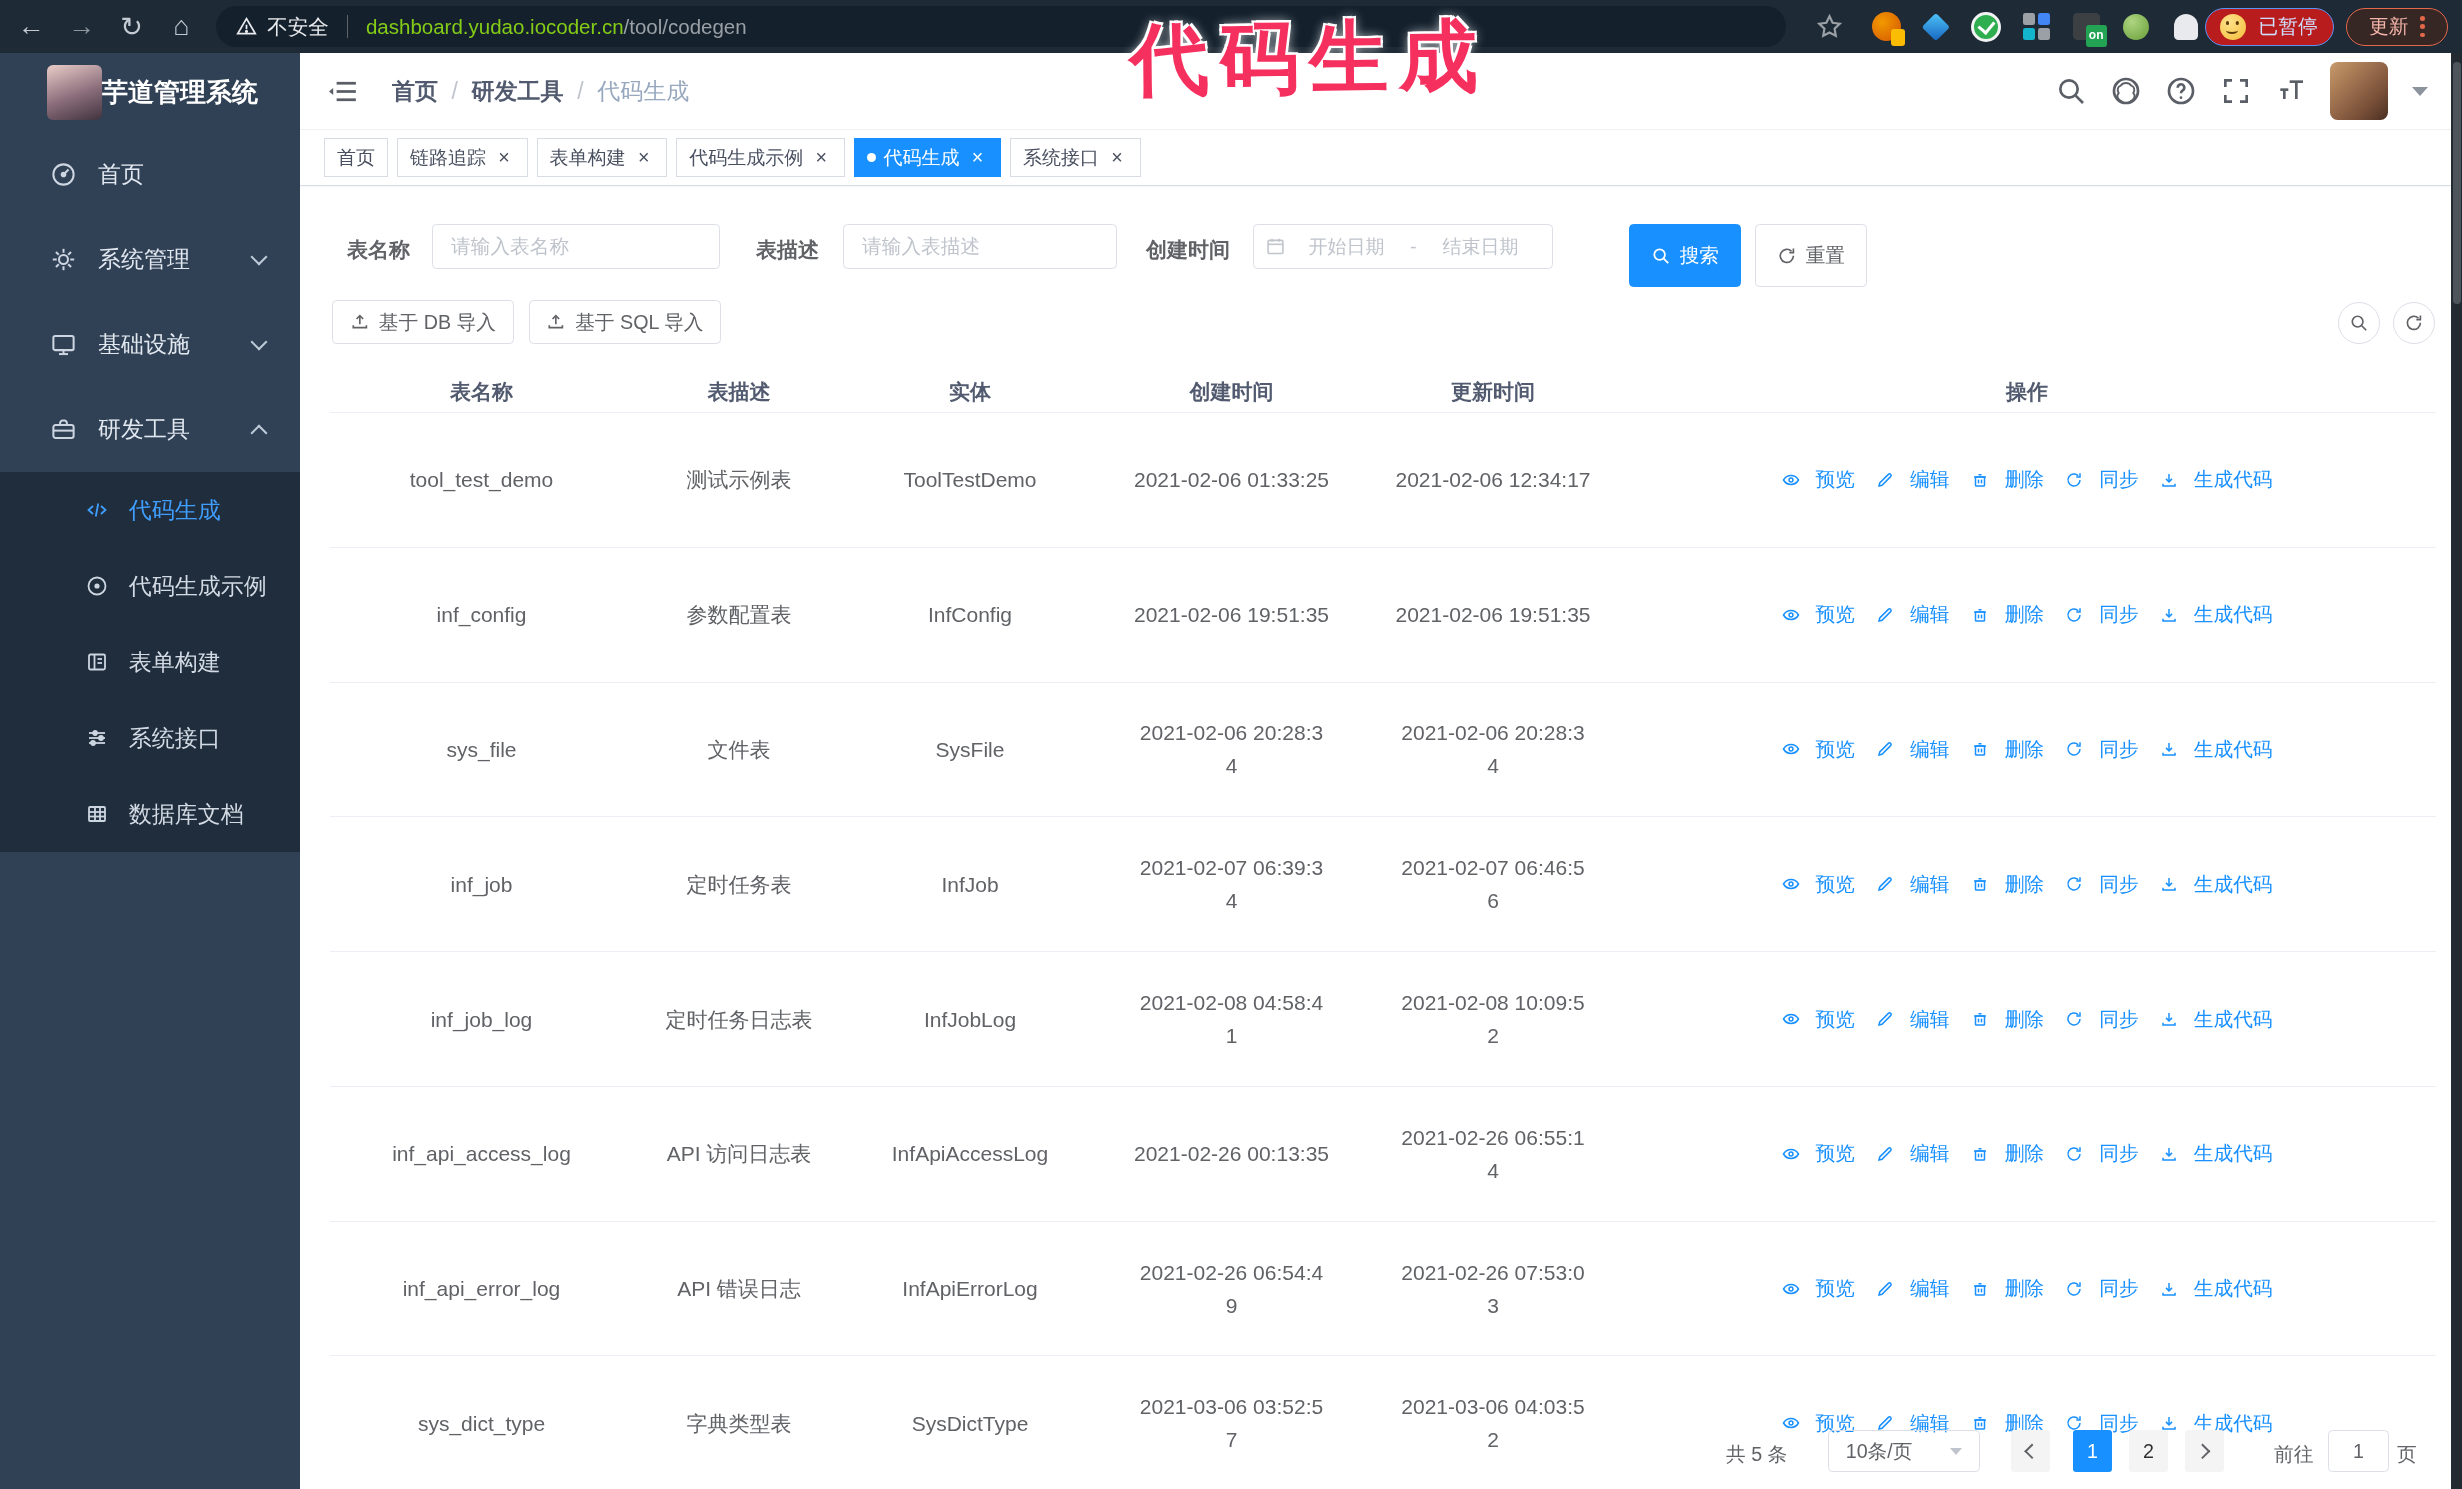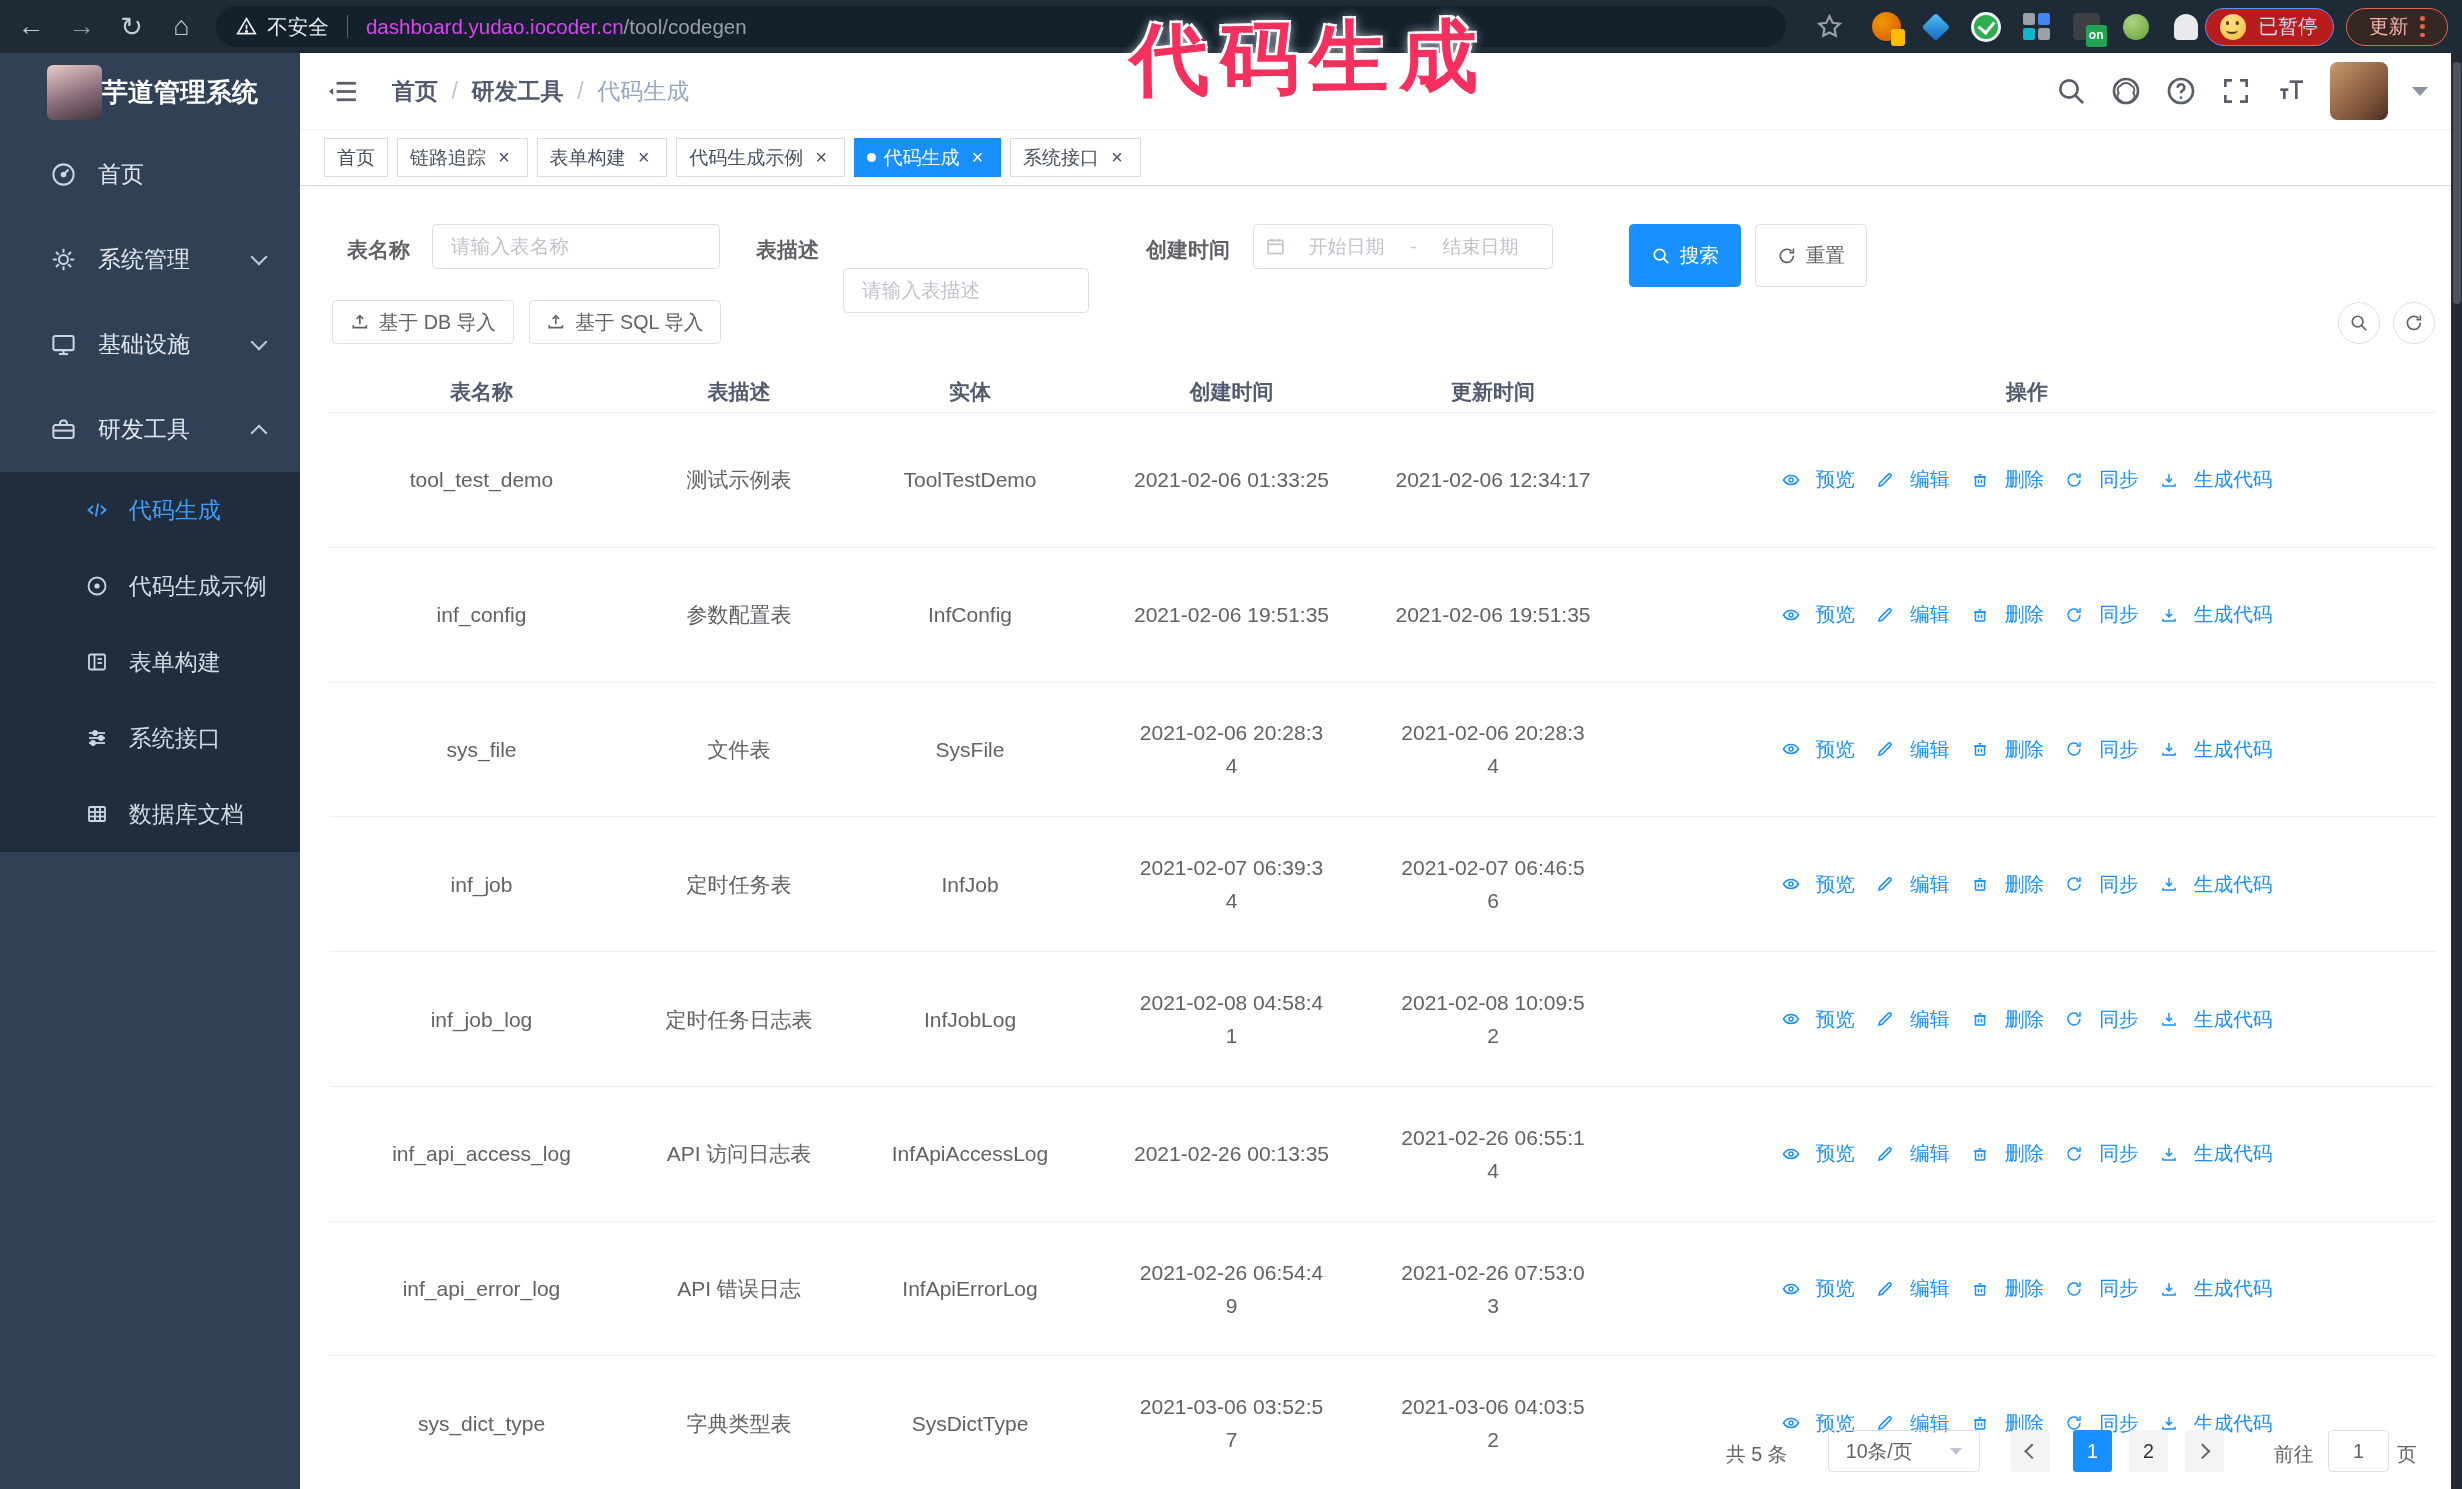--- a/index.html
+++ b/index.html
@@ -11,21 +11,21 @@
   .browser-bar { position:absolute; left:0; top:0; width:2462px; height:53px; background:#1e2a36; z-index:5; }
   .nav-ic { position:absolute; top:0; height:53px; display:flex; align-items:center; justify-content:center;
             width:41px; color:#c3cad1; font-size:27px; }
   .nav-ic.dim { color:#8d959d; }
   .omnibox { position:absolute; left:216px; top:6px; width:1570px; height:41px; border-radius:20.5px;
              background:#14212d; display:flex; align-items:center; padding:0 19.7px; gap:10.6px; }
   .warn-ic { width:21px; height:21px; }
   .sec-label { color:#e8eaed; font-size:20.5px; }
   .omni-div { width:0.8px; height:23px; background:#5f6368; margin:0 7.6px; }
   .url { font-size:20.5px; white-space:nowrap; }
-  .url .domain { color:#d946ef;text-align:right; }
+  .url .domain { color:#84cc16;text-align:right; }
   .url .path { color:#9aa0a6; }
   .star-ic { position:absolute; left:1815px; top:12px; width:29px; height:29px; color:#9aa0a6; }
   .ext-row { position:absolute; left:1870px; top:0; height:53px; display:flex; align-items:center; gap:18px; }
   .ext { position:relative; width:32px; height:32px; display:flex; align-items:center; justify-content:center; }
   .ext-circle-orange { width:29px; height:29px; border-radius:50%; background:radial-gradient(circle at 35% 35%, #f29900, #d35400); }
   .ext-badge { position:absolute; right:-3px; bottom:-3px; width:13.6px; height:16.7px; background:#fbbc04; border-radius:3px; }
   .ext-gem { width:19.7px; height:19.7px; transform:rotate(45deg); background:linear-gradient(135deg,#4fc3f7,#1565c0); border-radius:3px; }
   .ext-check { width:30px; height:30px; border-radius:50%; background:#2eae4f; border:3px solid #f1f3f4; position:relative; }
   .ext-check::after { content:""; position:absolute; left:6.8px; top:3.8px; width:7.6px; height:12px;
                       border-right:3px solid #fff; border-bottom:3px solid #fff; transform:rotate(40deg); }
@@ -415,21 +415,21 @@
 
         <span>系统接口</span>
         <span class="close">×</span>
       </span>
     </div>
 
   <span class="flabel" style="left:347px;">表名称</span>
   <input class="finput" style="left: 432px; width: 288px;" placeholder="请输入表名称">
 
   <span class="flabel" style="left:756px;">表描述</span>
-  <input class="finput" style="left: 843px; width: 246px; margin-top: 44px;" placeholder="请输入表描述">
+  <input class="finput" style="left: 843px; width: 274px;" placeholder="请输入表描述">
 
   <span class="flabel" style="left:1146px;">创建时间</span>
   <div class="datebox">
     <svg class="cal" viewBox="0 0 24 24" fill="none" stroke="currentColor" stroke-width="1.8">
       <rect x="3.5" y="5" width="17" height="15" rx="1.5"></rect>
         <line x1="3.5" y1="9.5" x2="20.5" y2="9.5"></line>
         <line x1="8" y1="3" x2="8" y2="6.5"></line>
         <line x1="16" y1="3" x2="16" y2="6.5"></line>
     </svg>
     <span class="dph">开始日期</span>

